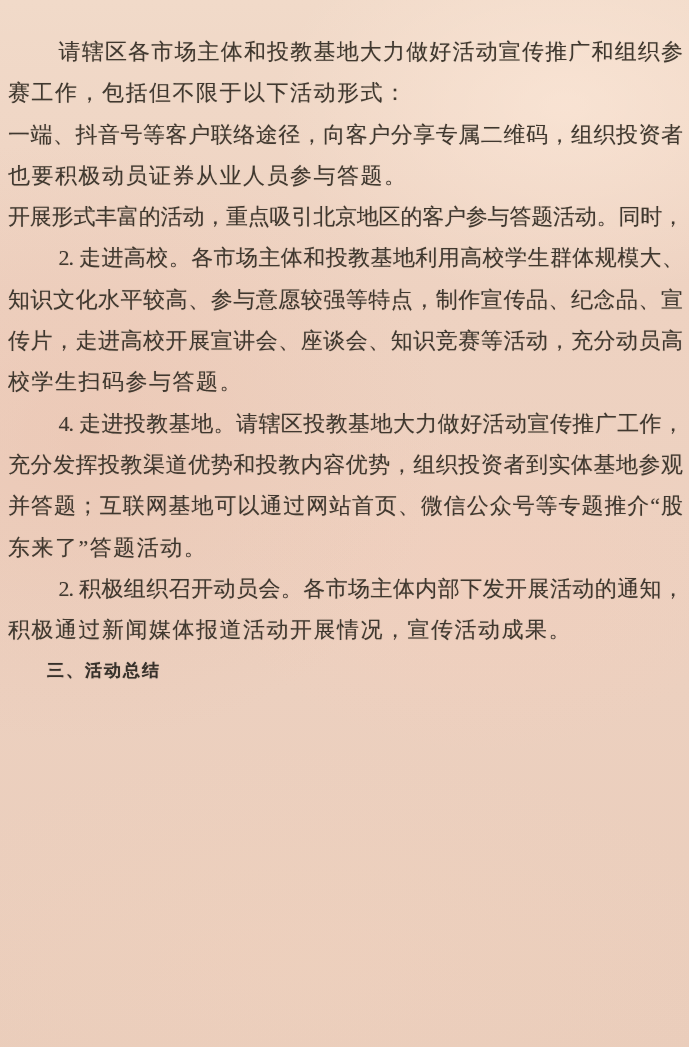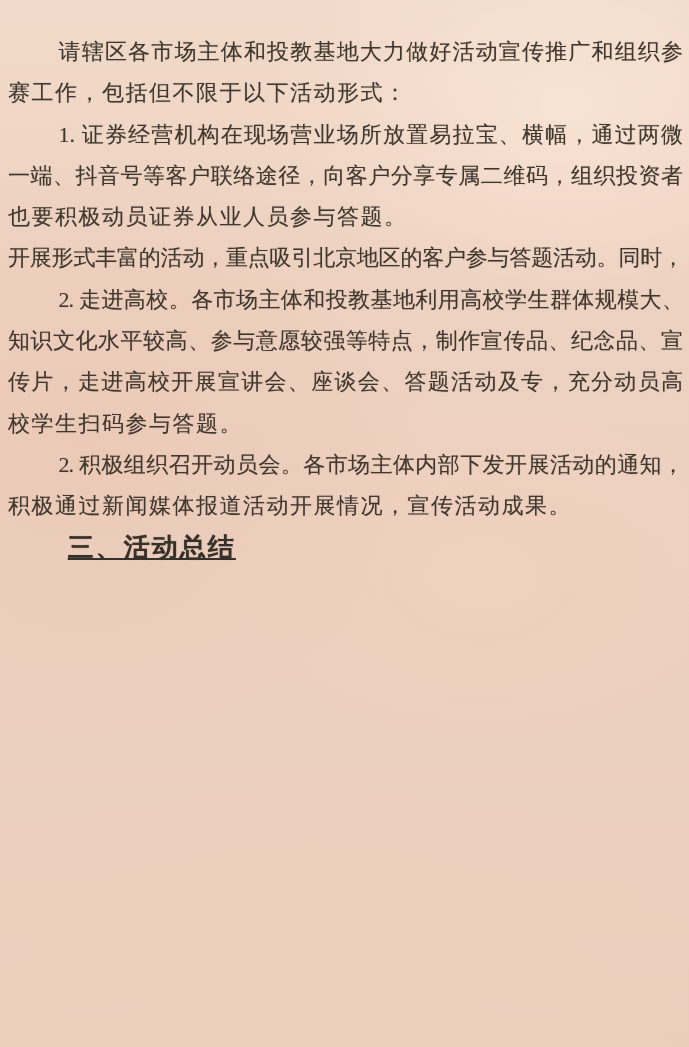--- a/index.html
+++ b/index.html
@@ -36,53 +36,57 @@
   .ln.ind { text-indent: 2.3em; }
   .ln.end {
     text-align: center;
     text-align-last: left;
     letter-spacing: 1.5px;
   }
   .ln.tight { letter-spacing: -1px; }
   .ln.heading {
     font-family: "DejaVu Sans", "Liberation Sans", sans-serif;
     font-weight: 700;
-    font-size: 26px;
+    font-size: 17px;
     color: #36302a;
     letter-spacing: 2px;
     text-shadow: 0 0 1px rgba(54,48,42,0.5);
-    text-decoration: underline;
   }
 </style>
 </head>
 <body>
 
 <div class="page">
   <div class="textblock">
 
     <div class="para">
       <div class="ln ind">请辖区各市场主体和投教基地大力做好活动宣传推广和组织参</div>
       <div class="ln end">赛工作，包括但不限于以下活动形式：</div>
     </div>
 
     <div class="para">
-      <div class="ln ind">1. 证券经营机构在现场营业场所放置易拉宝、横幅，通过两微</div>
       <div class="ln">一端、抖音号等客户联络途径，向客户分享专属二维码，组织投资者</div>
       <div class="ln end">也要积极动员证券从业人员参与答题。</div>
       <div class="ln tight">开展形式丰富的活动，重点吸引北京地区的客户参与答题活动。同时，</div>
     </div>
 
     <div class="para">
       <div class="ln ind tight">2. 走进高校。各市场主体和投教基地利用高校学生群体规模大、</div>
       <div class="ln">知识文化水平较高、参与意愿较强等特点，制作宣传品、纪念品、宣</div>
-      <div class="ln">传片，走进高校开展宣讲会、座谈会、答题活动及专，充分动员高</div>
+      <div class="ln">传片，走进高校开展宣讲会、座谈会、知识竞赛等活动，充分动员高</div>
       <div class="ln end">校学生扫码参与答题。</div>
     </div>
 
 
+    <div class="para">
+      <div class="ln ind tight">4. 走进投教基地。请辖区投教基地大力做好活动宣传推广工作，</div>
+      <div class="ln">充分发挥投教渠道优势和投教内容优势，组织投资者到实体基地参观</div>
+      <div class="ln">并答题；互联网基地可以通过网站首页、微信公众号等专题推介“股</div>
+      <div class="ln end">东来了”答题活动。</div>
+    </div>
 
     <div class="para">
       <div class="ln ind tight">2. 积极组织召开动员会。各市场主体内部下发开展活动的通知，</div>
       <div class="ln end">积极通过新闻媒体报道活动开展情况，宣传活动成果。</div>
     </div>
 
     <div class="para">
       <div class="ln ind end heading">三、活动总结</div>
     </div>
 

